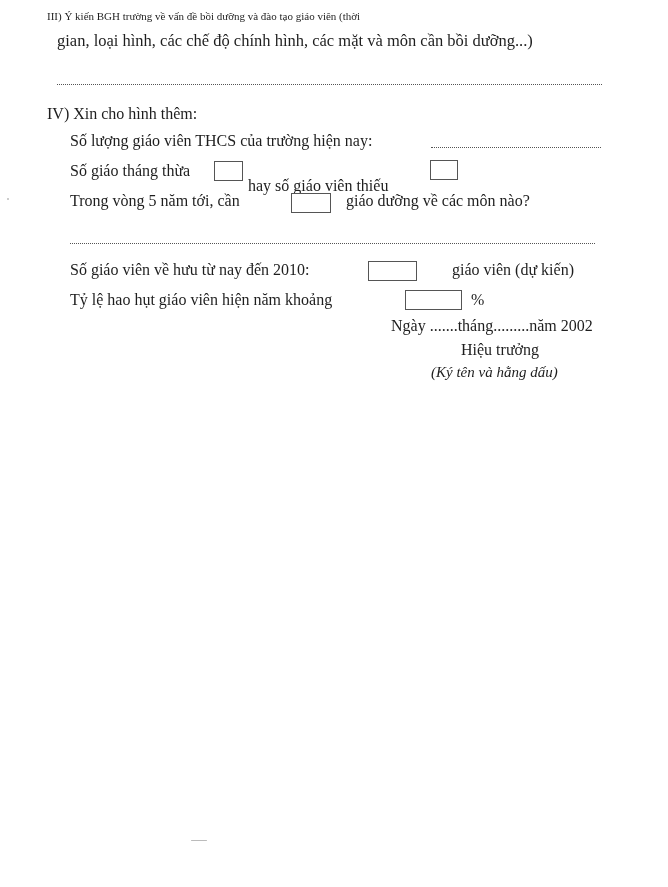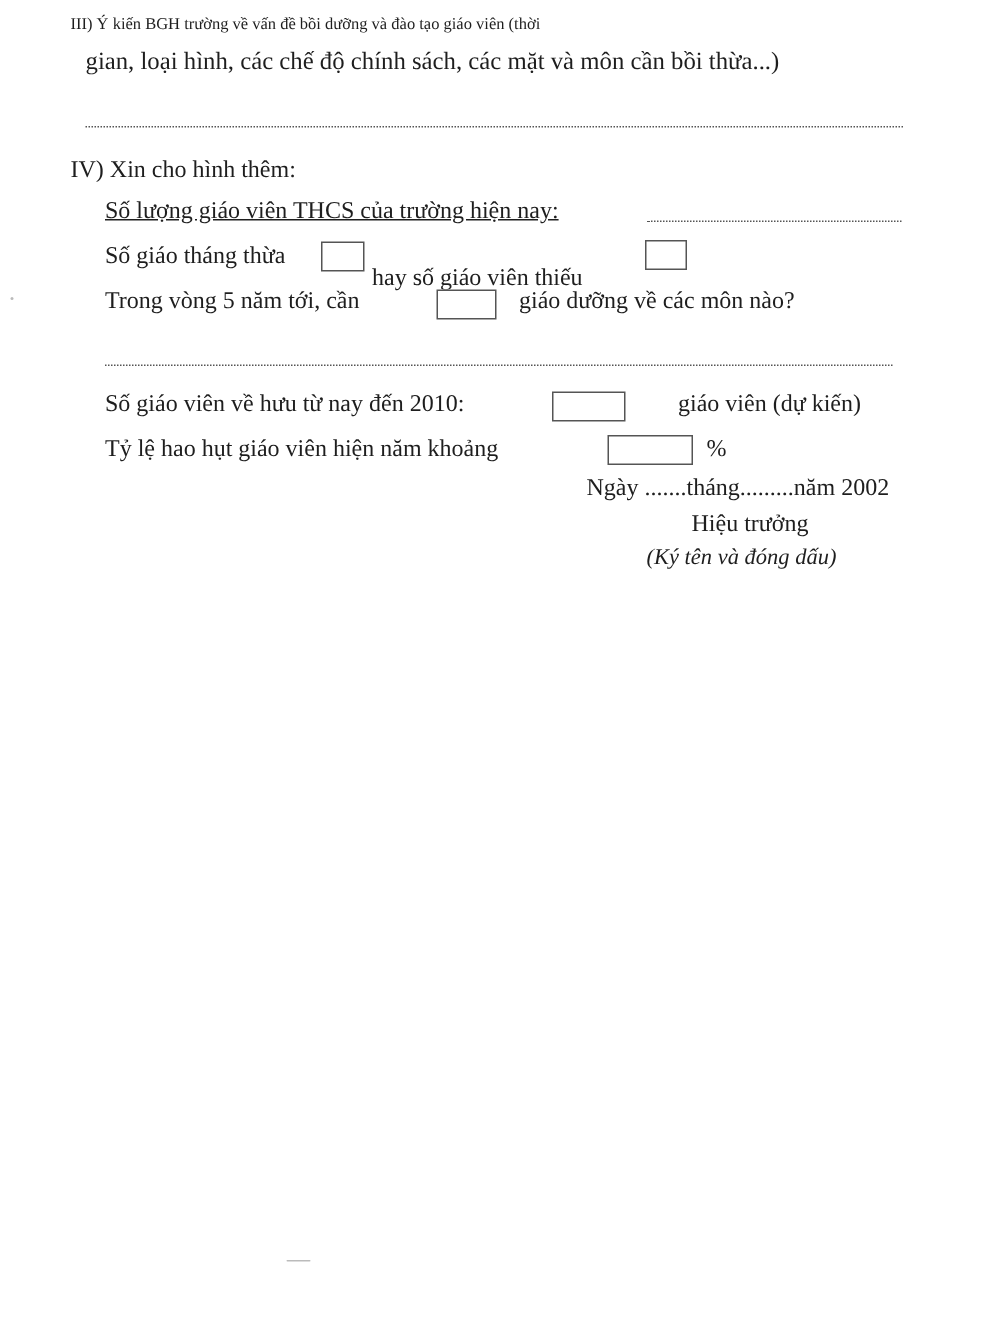--- a/index.html
+++ b/index.html
@@ -34,26 +34,26 @@
     .speck {
       position: absolute;
       background: #bbb;
       border-radius: 1px;
     }
   </style>
 </head>
 <body>
 
 <div class="abs line" style="left:47px; top:6px; font-size:11px;">III) Ý kiến BGH trường về vấn đề bồi dưỡng và đào tạo giáo viên (thời</div>
-<div class="abs line" style="left:57px; top:31px; font-size:16.5px;">gian, loại hình, các chế độ chính sách, các mặt và môn cần bồi thừa...)</div>
+<div class="abs line" style="left:57px; top:31px; font-size:16.5px;">gian, loại hình, các chế độ chính hình, các mặt và môn cần bồi dưỡng...)</div>
 <div class="dots" style="left:57px; top:84px; width:545px;"></div>
 
 <div class="abs line" style="left:47px; top:104px;">IV) Xin cho hình thêm:</div>
 
-<div class="abs line" style="left:70px; top:131px;text-decoration:underline;">Số lượng giáo viên THCS của trường hiện nay:</div>
+<div class="abs line" style="left:70px; top:131px;">Số lượng giáo viên THCS của trường hiện nay:</div>
 <div class="dots" style="left:431px; top:147px; width:170px;"></div>
 
 <div class="abs line" style="left:70px; top:161px;">Số giáo tháng thừa</div>
 <div class="box" style="left:214px; top:161px; width:27px; height:18px;"></div>
 <div class="abs line" style="left:248px; top:176px;">hay số giáo viên thiếu</div>
 <div class="box" style="left:430px; top:160px; width:26px; height:18px;"></div>
 
 <div class="abs line" style="left:70px; top:191px;">Trong vòng 5 năm tới, cần</div>
 <div class="box" style="left:291px; top:193px; width:38px; height:18px;"></div>
 <div class="abs line" style="left:346px; top:191px;">giáo dưỡng về các môn nào?</div>
@@ -63,16 +63,16 @@
 <div class="abs line" style="left:70px; top:260px;">Số giáo viên về hưu từ nay đến 2010:</div>
 <div class="box" style="left:368px; top:261px; width:47px; height:18px;"></div>
 <div class="abs line" style="left:452px; top:260px;">giáo viên (dự kiến)</div>
 
 <div class="abs line" style="left:70px; top:290px;">Tỷ lệ hao hụt giáo viên hiện năm khoảng</div>
 <div class="box" style="left:405px; top:290px; width:55px; height:18px;"></div>
 <div class="abs line" style="left:471px; top:290px;">%</div>
 
 <div class="abs line" style="left:391px; top:316px;">Ngày .......tháng.........năm 2002</div>
 <div class="abs line bold" style="left:461px; top:340px;">Hiệu trưởng</div>
-<div class="abs line italic" style="left:431px; top:362px; font-size:15px;">(Ký tên và đóng dấu)</div>
+<div class="abs line italic" style="left:431px; top:362px; font-size:15px;">(Ký tên và hằng dấu)</div>
 
 <div class="speck" style="left:7px; top:198px; width:2px; height:2px;"></div>
 <div class="speck" style="left:191px; top:840px; width:16px; height:1px;"></div>
 
 </body></html>

